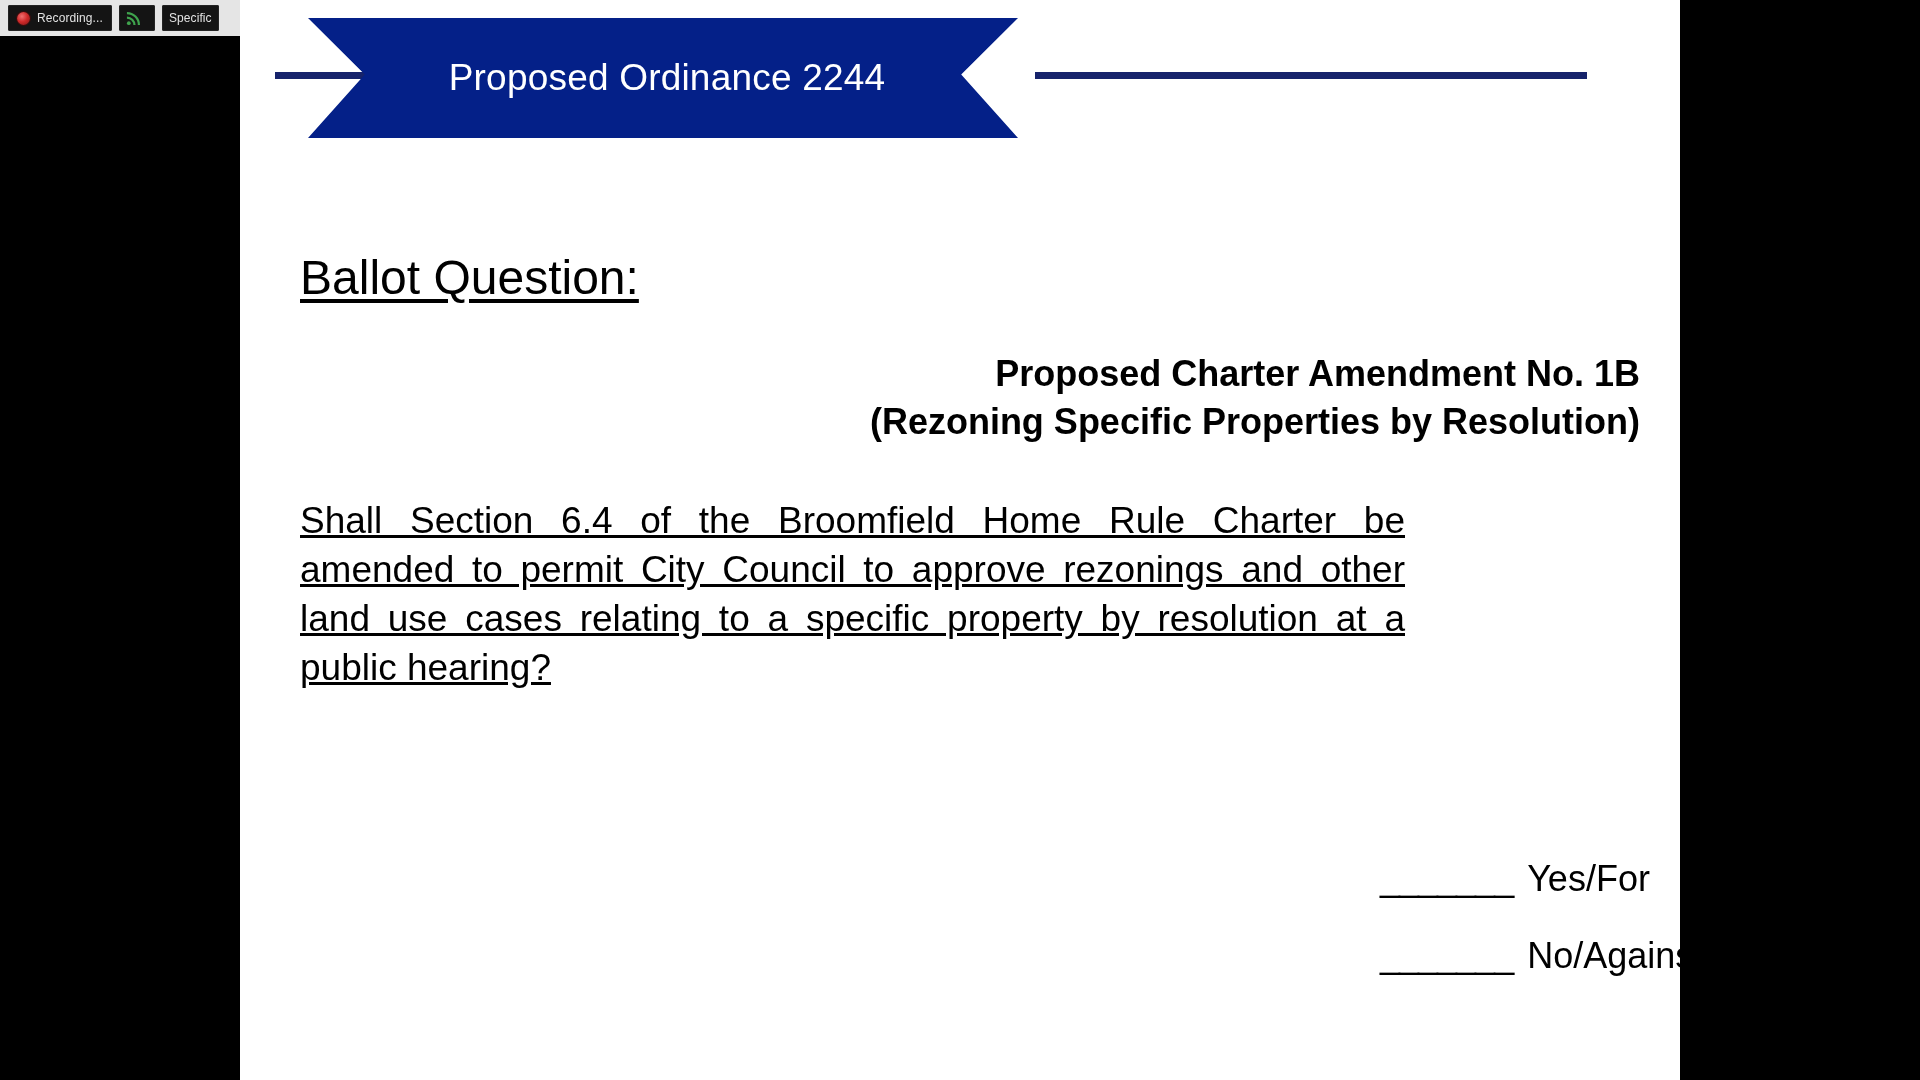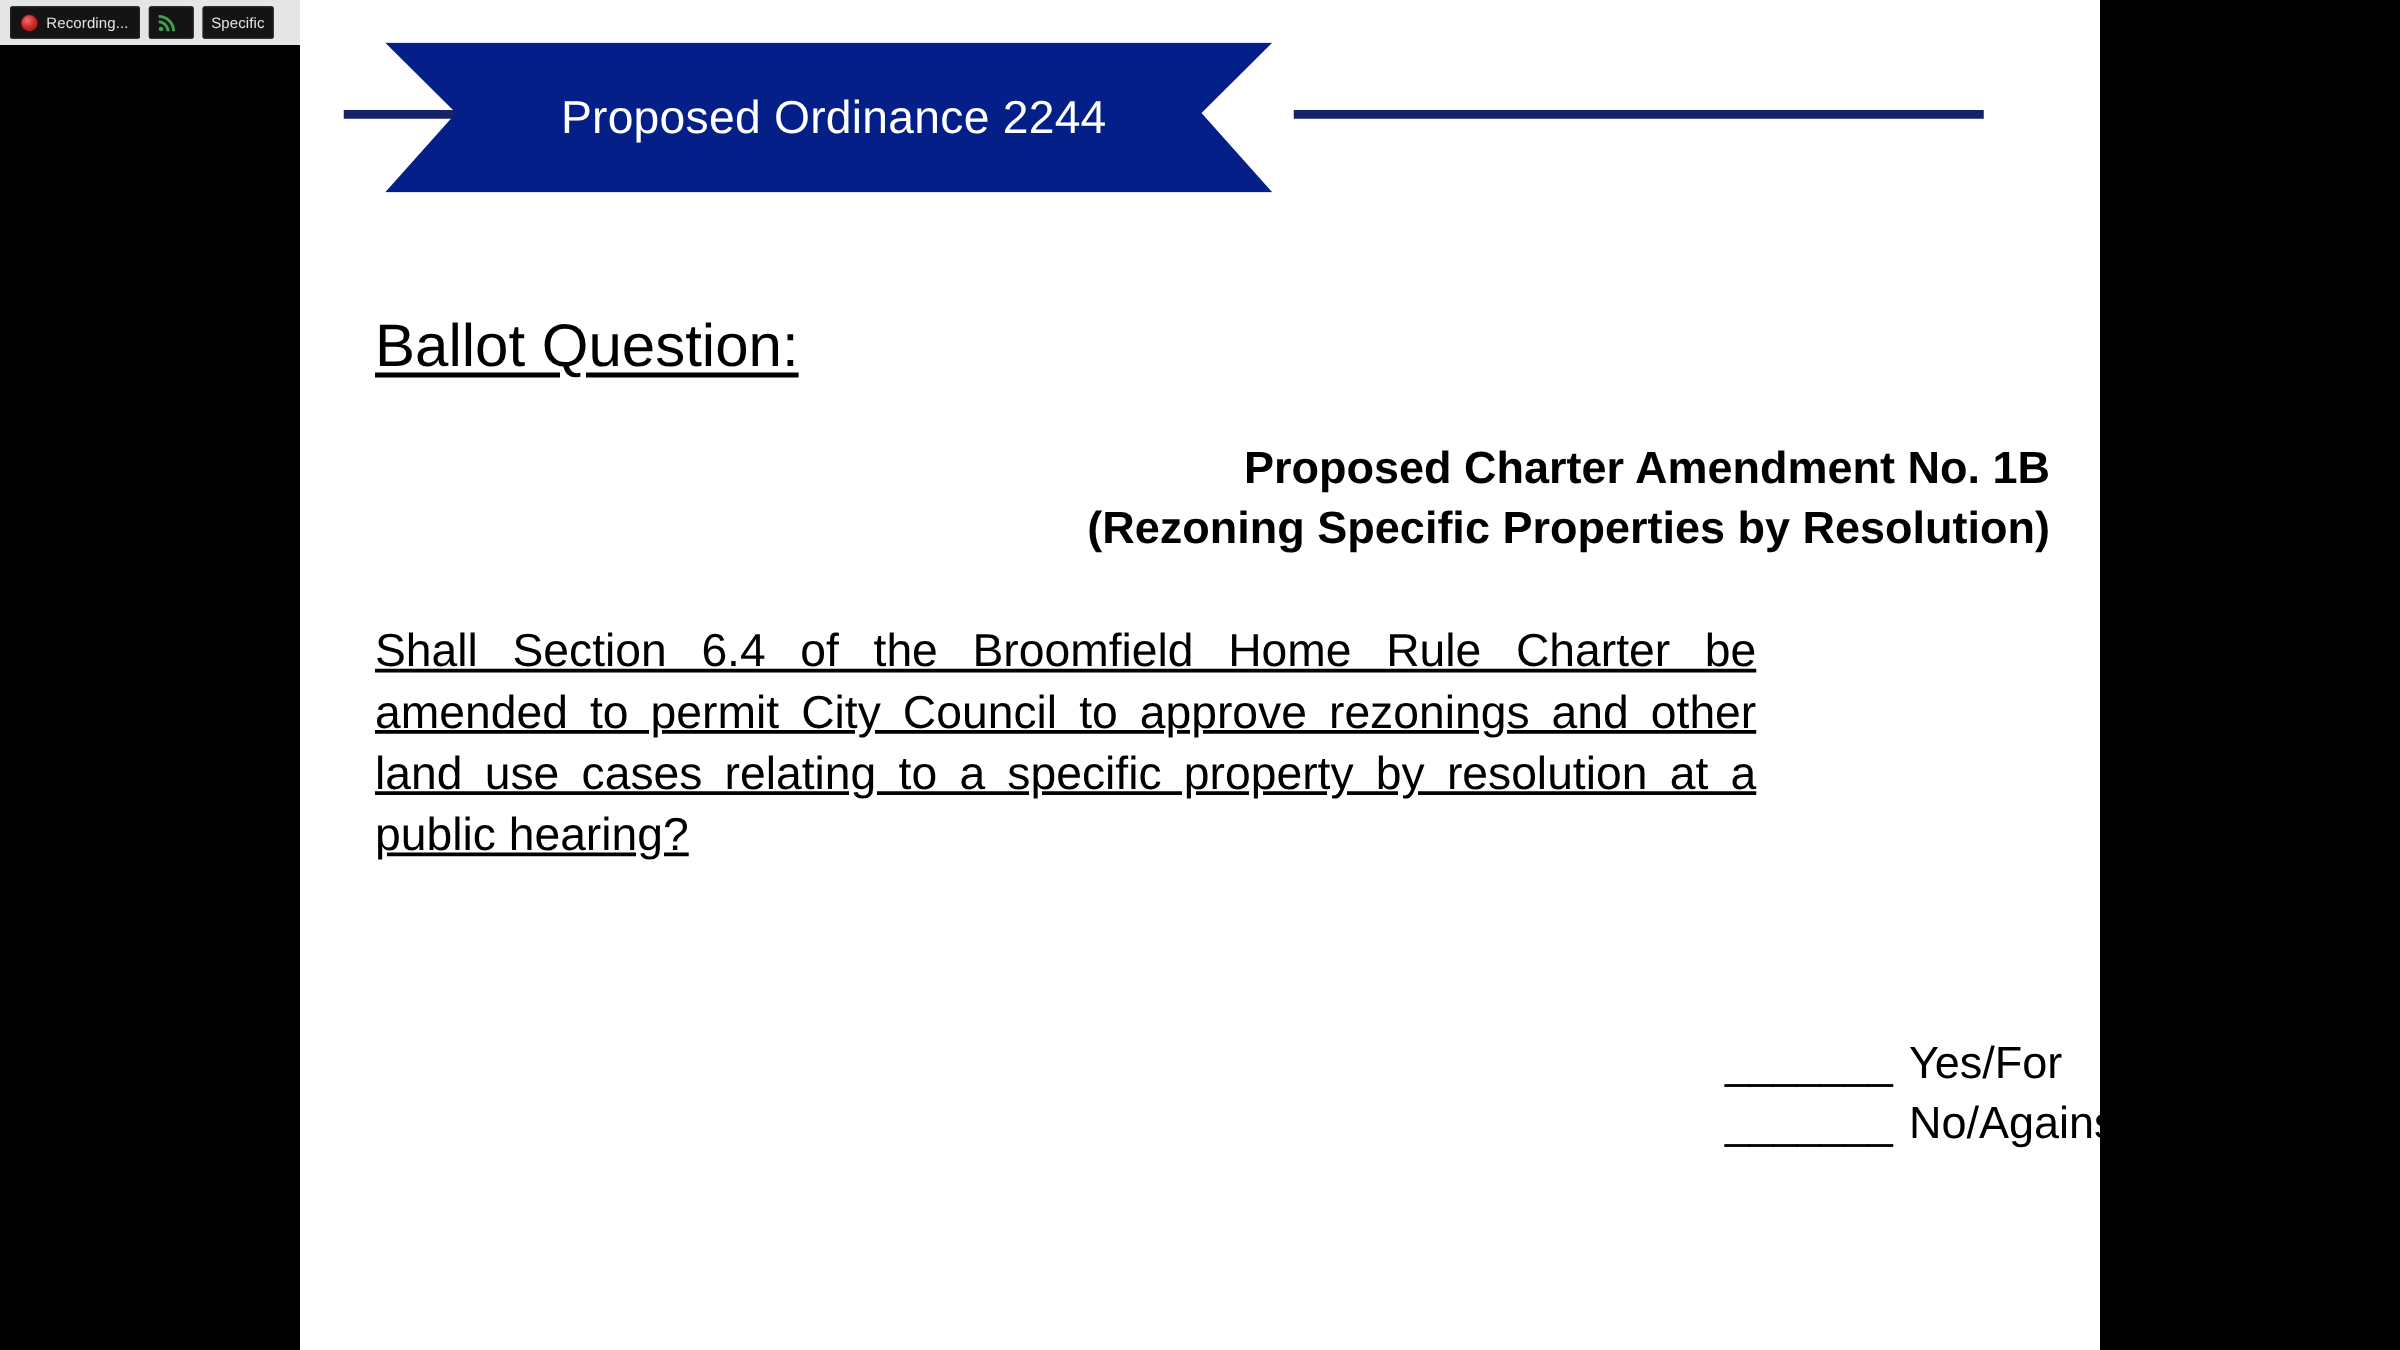--- a/index.html
+++ b/index.html
@@ -67,21 +67,21 @@
     width: 1440px;
     height: 1080px;
     background: #ffffff;
     overflow: hidden;
   }
 
   
   .banner-wrap {
     position: absolute;
     left: 0;
-    top: 34px;
+    top: 18px;
     width: 1272px;
     height: 124px;
     padding-left: 20px;
   }
   .rule-left {
     position: absolute;
     left: 35px;
     top: 54px;
     width: 90px;
     height: 7px;
@@ -175,20 +175,21 @@
     width: 420px;
   }
   .vote-row {
     display: flex;
     align-items: baseline;
     font-size: 36px;
     line-height: 48px;
     color: #000000;
     font-family: "Liberation Sans", sans-serif;
     white-space: nowrap;
+    margin-top: 29px;
   }
   .vote-blank {
     letter-spacing: -1px;
     margin-right: 14px;
     font-family: "Liberation Sans", sans-serif;
   }
 </style>
 </head>
 <body>
 

